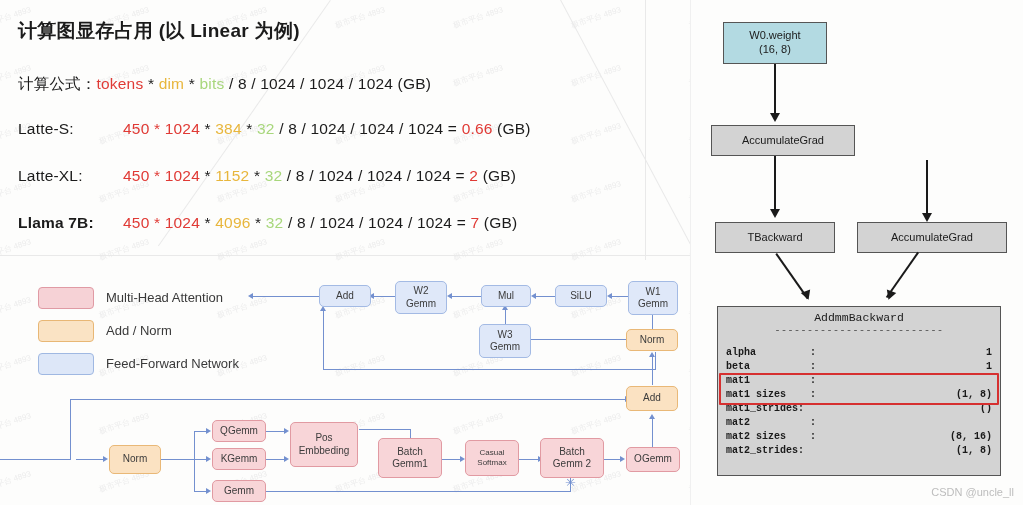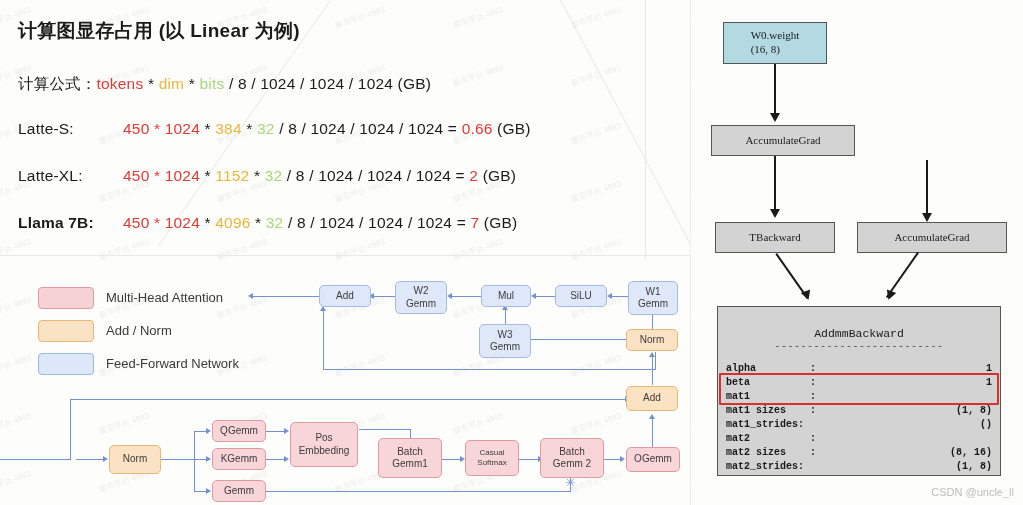--- a/index.html
+++ b/index.html
@@ -129,26 +129,27 @@
     position: absolute;
     left: 690px; top: 0;
     width: 333px; height: 505px;
     background: #fdfdfc;
     border-left: 1px solid #f0f0f0;
   }
   .gnode {
     position: absolute;
     box-sizing: border-box;
     border: 1.6px solid #555555;
-    font-family: Liberation Serif, serif;
+    font-family: Liberation Sans, sans-serif;
     font-size: 11px;
     color: #1a1a1a;
     display: flex;
     align-items: center;
     justify-content: center;
+    text-align: center;
     white-space: pre;
     line-height: 1.25;
   }
   .g-blue { background: #b3dae2; }
   .g-gray { background: #d3d3d3; }
 
   .gedge { position: absolute; background: #1a1a1a; }
   .gedge-v { width: 1.6px; }
   .gar-d {
     position: absolute; width: 0; height: 0;
@@ -162,21 +163,21 @@
     position: absolute;
     box-sizing: border-box;
     border: 1.6px solid #555555;
     background: #d3d3d3;
     font-family: "Liberation Mono", monospace;
     color: #1a1a1a;
   }
   .addmm-title {
     text-align: center;
     font-size: 11.5px;
-    padding-top: 20px;
+    padding-top: 4px;
     white-space: pre;
   }
   .addmm-sep {
     text-align: center;
     font-size: 10px;
     color: #555;
     letter-spacing: 0.5px;
     margin-top: 1px;
     white-space: pre;
     overflow: hidden;

